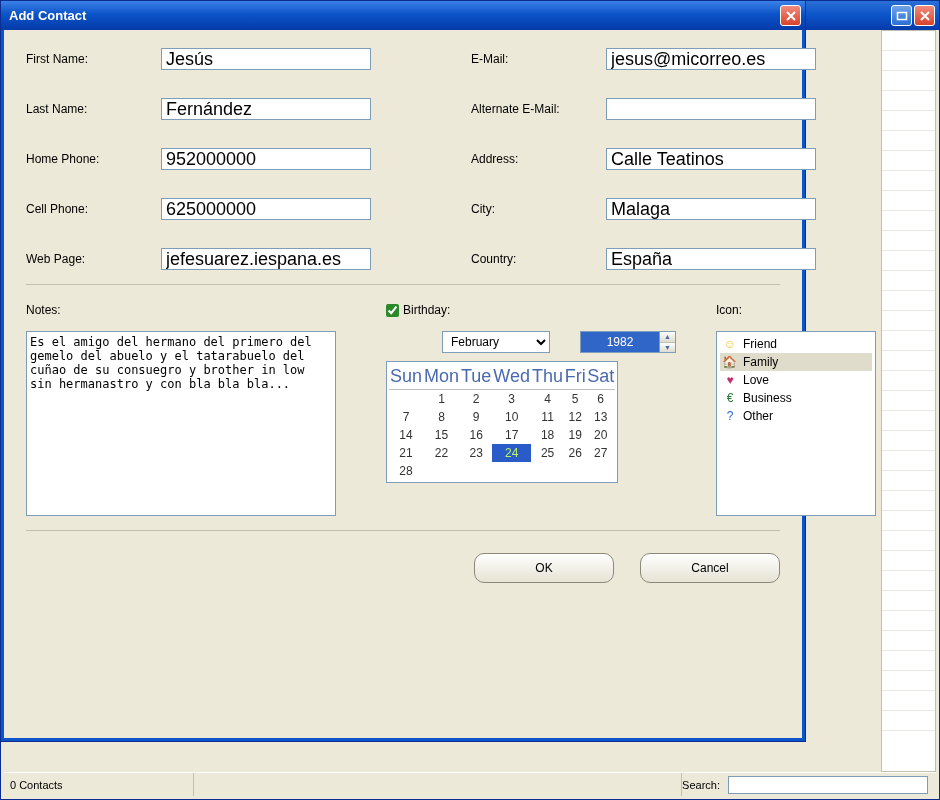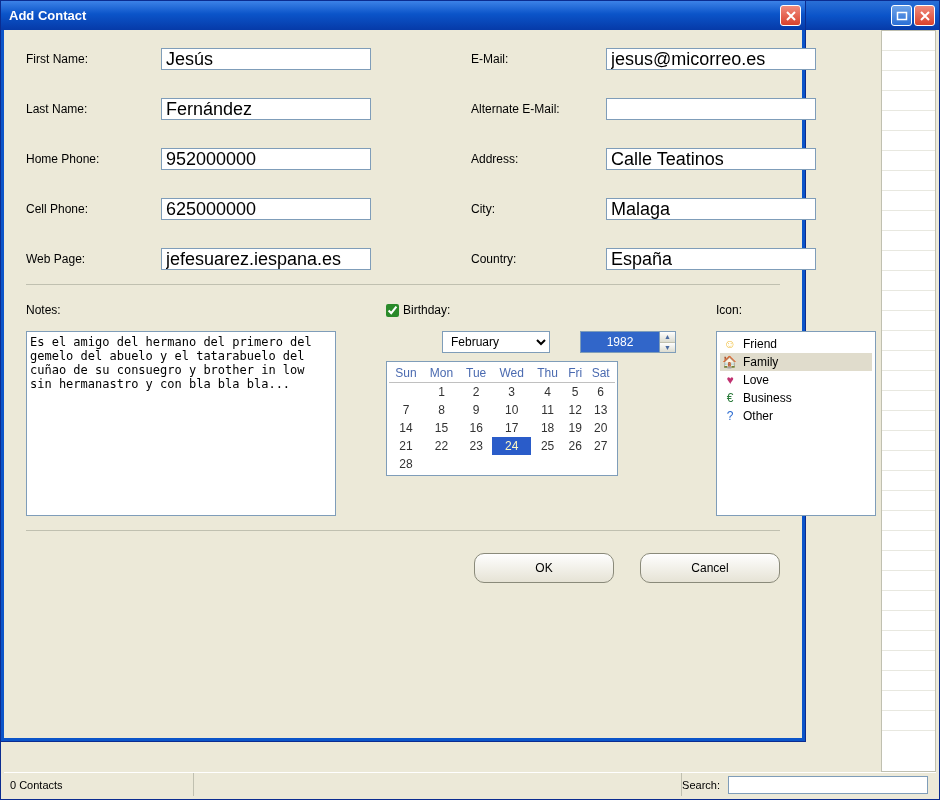--- a/index.html
+++ b/index.html
@@ -220,33 +220,33 @@
 .calendar {
   border: 1px solid #7f9db9;
   background: #fff;
   width: 232px;
   padding: 2px;
 }
 .calendar table { width: 100%; border-collapse: collapse; }
 .calendar th {
   color: #4a6ab0;
   font-weight: normal;
-  font-size: 12px;
+  font-size: 18px;
   border-bottom: 1px solid #c0c0c0;
   padding: 2px 0;
 }
 .calendar td {
   text-align: center;
   font-size: 12px;
   padding: 2px 0;
   color: #333;
 }
 .calendar td.sel {
   background: #2a5cc9;
-  color: #fef9c3;
+  color: #bef264;
   margin-left: 28px;
 }
 
 .icon-list {
   border: 1px solid #7f9db9;
   background: #fff;
   width: 160px; height: 185px;
   padding: 3px;
   font-size: 12px;
 }

